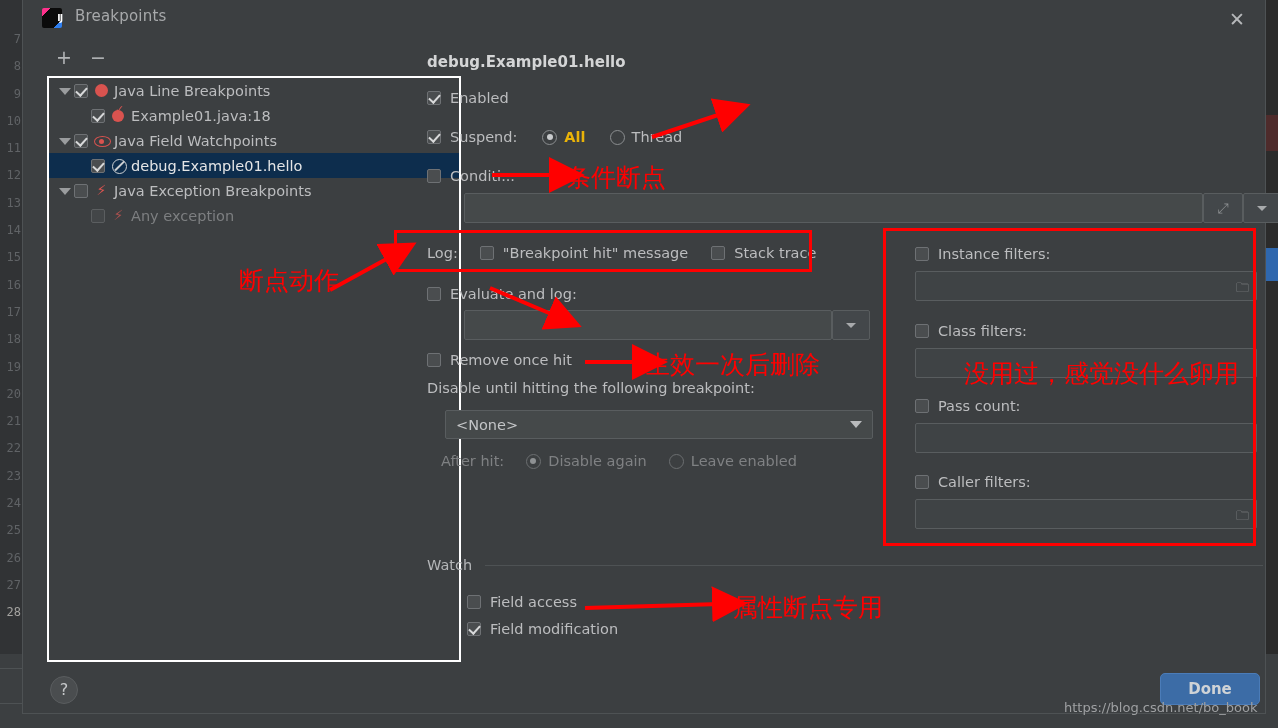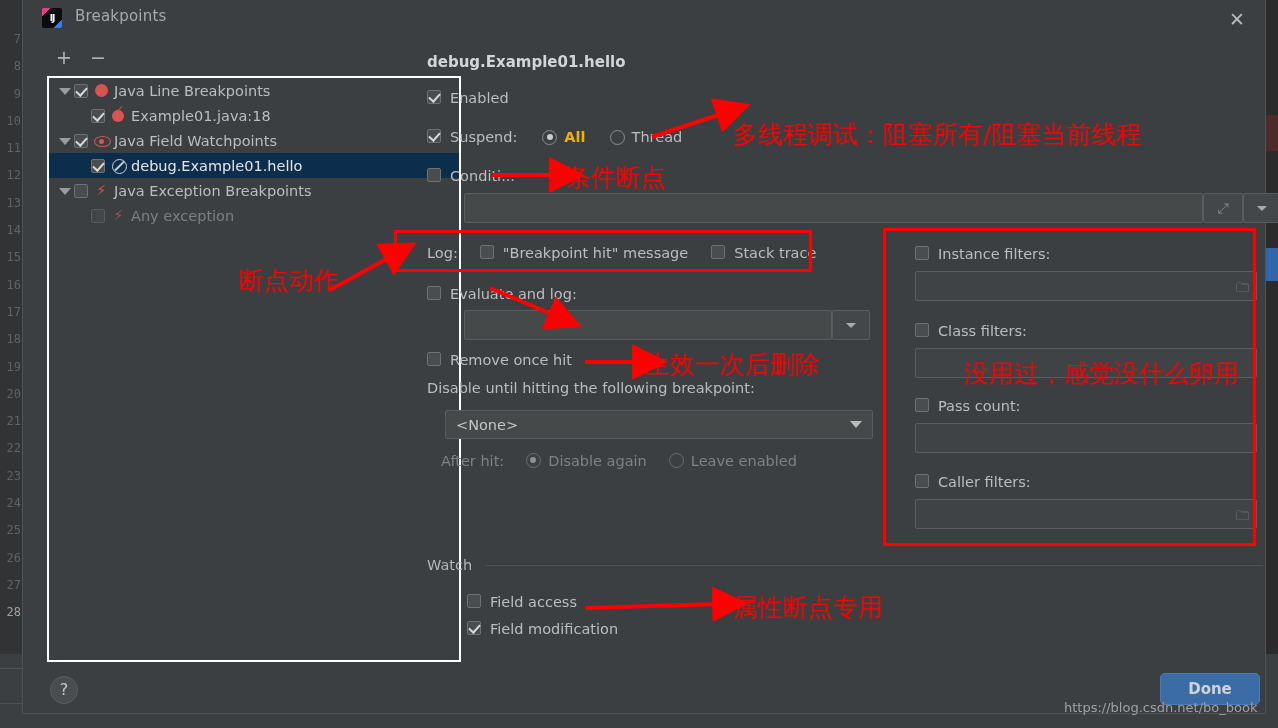--- a/index.html
+++ b/index.html
@@ -33,21 +33,21 @@
   
   .dialog {
     position: absolute; left: 22px; top: 0; width: 1244px; height: 714px;
     background: #3c3f41; border: 1px solid #4e5254; border-top: none;
   }
   .titlebar { position: relative; height: 38px; }
   .title-icon {
     position: absolute; left: 19px; top: 8px; width: 20px; height: 20px;
     border-radius: 2px;
     background: linear-gradient(135deg,#ff318c 0%,#ff318c 22%,#0b0b0b 22%,#0b0b0b 78%,#2f7ff0 78%);
-    display:flex; align-items:center; justify-content:center;
+    display:flex; align-items:center; justify-content:flex-end;
   }
   .title-icon span {
     color:#fff; font-size:9px; font-weight:bold; letter-spacing:-1px;
     font-family:"DejaVu Sans","Liberation Sans",sans-serif;
   }
   .title-text {
     position: absolute; left: 52px; top: 7px; font-size: 15px; color: #a7a9ab; letter-spacing:.2px;
   }
   .close-btn {
     position: absolute; left: 1202px; top: 7px; width: 24px; height: 24px;
@@ -108,21 +108,21 @@
   }
   .ico-ban::before { content:""; position:absolute; left:2px; top:7px; width:13px; height:1.6px; background:#cdd0d2; transform:rotate(-45deg); z-index:2; }
   .ico-bolt { color:#d9534f; font-size:14px; line-height:15px; text-align:center; }
   .ico-bolt.dimb { color:#a8504e; }
   .indent-1 { margin-left: 25px; }
 
   
   .form { position: absolute; left: 382px; top: 50px; width: 860px; height: 610px; }
   .form-title { position:absolute; left:22px; top:3px; font-size:15px; font-weight:bold; color:#d4d5d6; }
 
-  .row { position: absolute; display: flex; align-items: flex-start; white-space: nowrap; }
+  .row { position: absolute; display: flex; align-items: center; white-space: nowrap; }
   .lbl { font-size: 14.5px; color: #bcbdbf; }
   .lbl.bold { font-weight: bold; color:#eab308; }
   .lbl.dim { color: #7f8183; }
 
   .fcb {
     width: 14px; height: 14px; flex: none; margin-right: 9px;
     border: 1px solid #6e7174; background: #4a4d4f; border-radius: 2px; position: relative;
   }
   .fcb.on::after {
     content:""; position:absolute; left:3px; top:0px; width:5px; height:9px;
@@ -415,20 +415,19 @@
 
     <line x1="330" y1="290" x2="392" y2="256" stroke="#ff0000" stroke-width="4" marker-end="url(#ah)"></line>
 
     <line x1="490" y1="288" x2="556" y2="316" stroke="#ff0000" stroke-width="4" marker-end="url(#ah)"></line>
 
     <line x1="585" y1="362" x2="640" y2="362" stroke="#ff0000" stroke-width="4" marker-end="url(#ah)"></line>
 
     <line x1="585" y1="608" x2="720" y2="604" stroke="#ff0000" stroke-width="4" marker-end="url(#ah)"></line>
   </svg>
 
-  <div class="anno-txt" style="left:733px; top:118px; font-size:25px;">多线程调试：阻塞所有/阻塞当前线程</div>
   <div class="anno-txt" style="left:566px; top:161px; font-size:25px;">条件断点</div>
   <div class="anno-txt" style="left:239px; top:264px; font-size:25px;">断点动作</div>
   <div class="anno-txt" style="left:645px; top:348px; font-size:25px;">生效一次后删除</div>
   <div class="anno-txt" style="left:733px; top:591px; font-size:25px;">属性断点专用</div>
   <div class="anno-txt" style="left:964px; top:357px; font-size:25px;">没用过，感觉没什么卵用</div>
 
 </div>
 
 </body></html>

